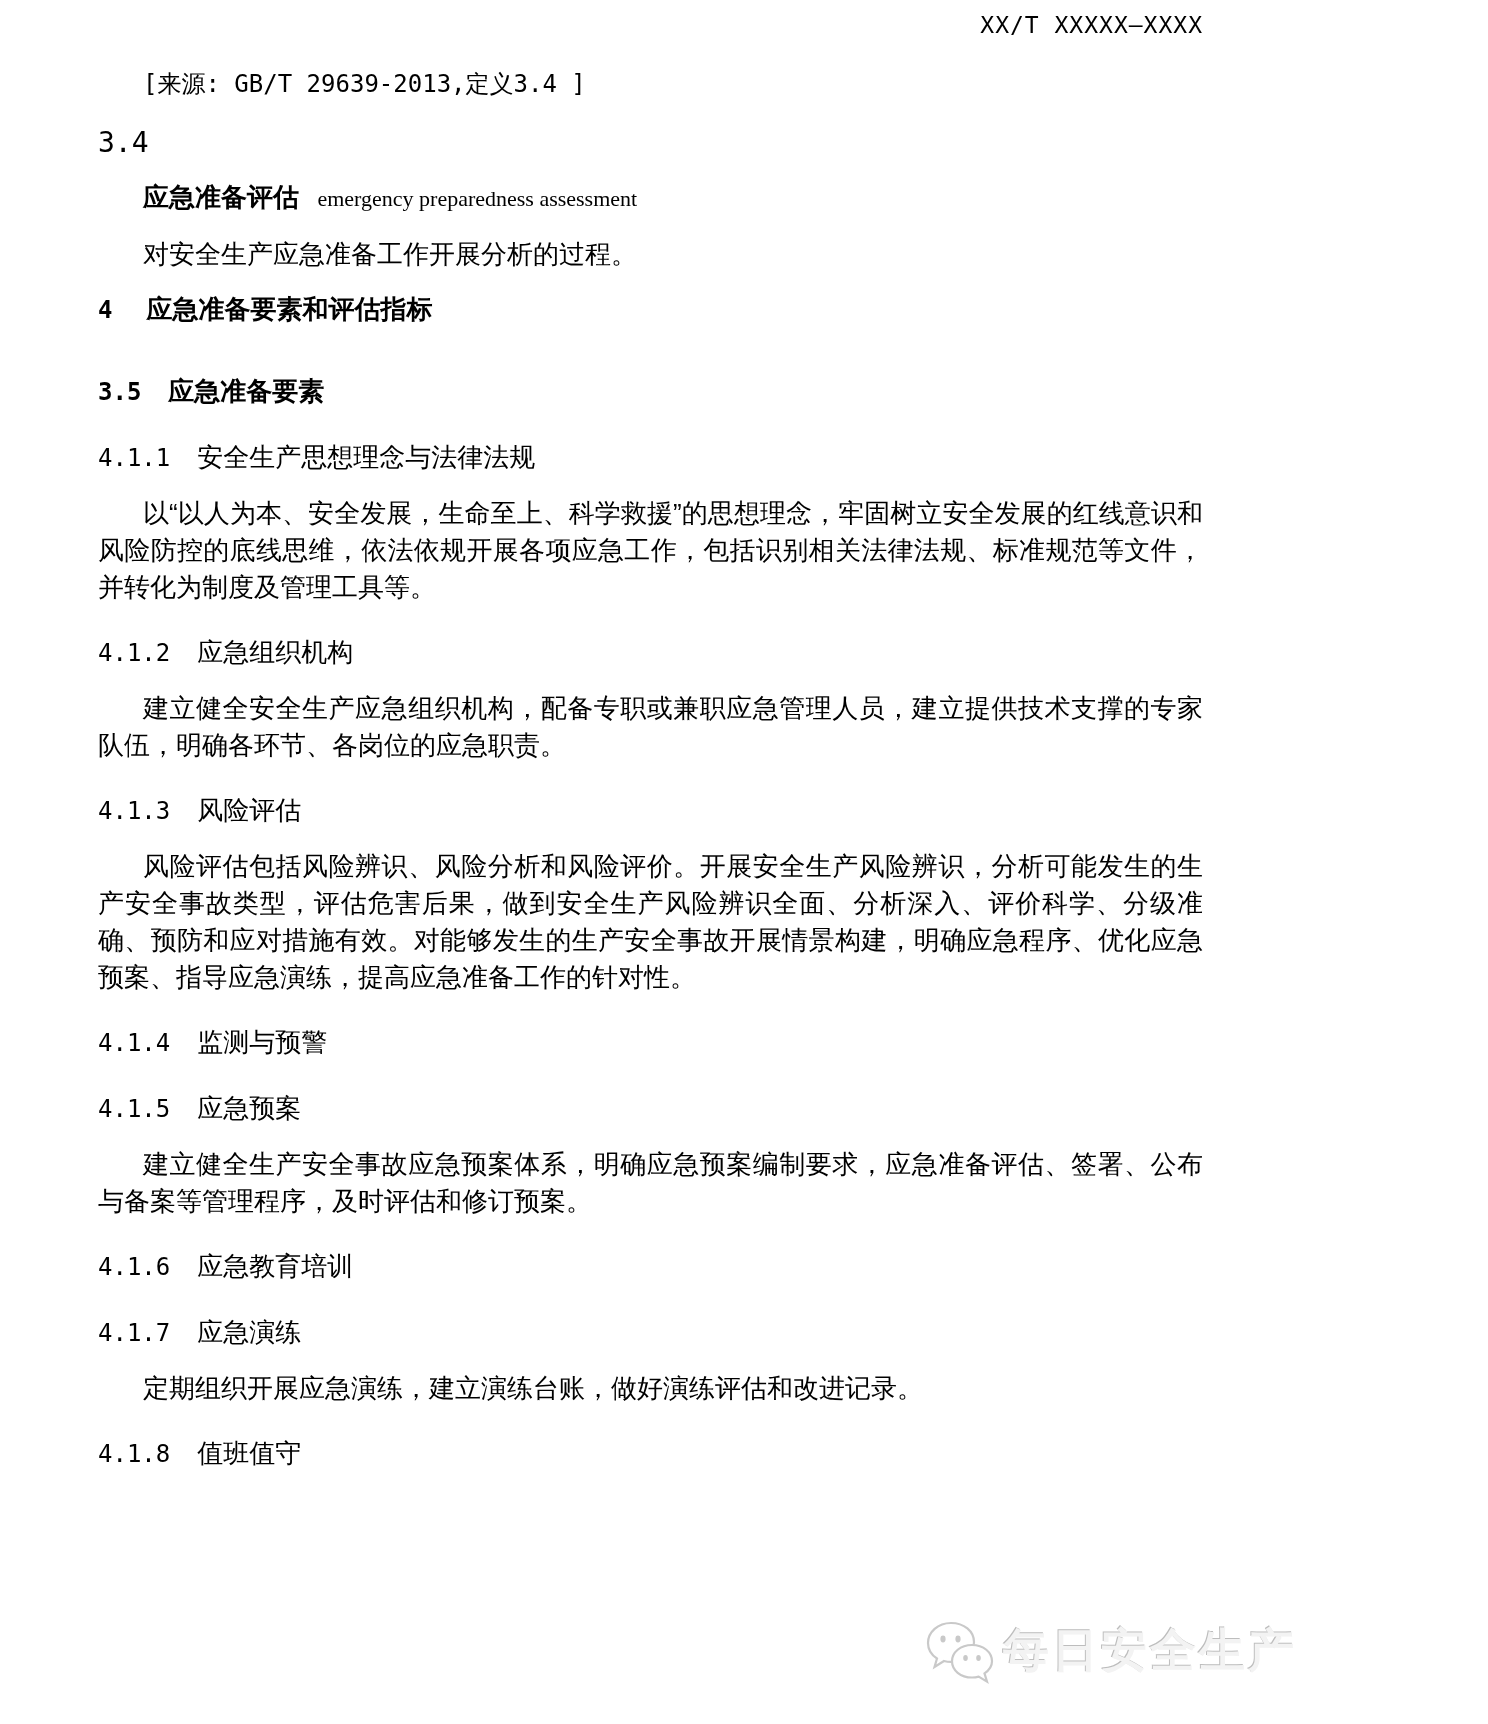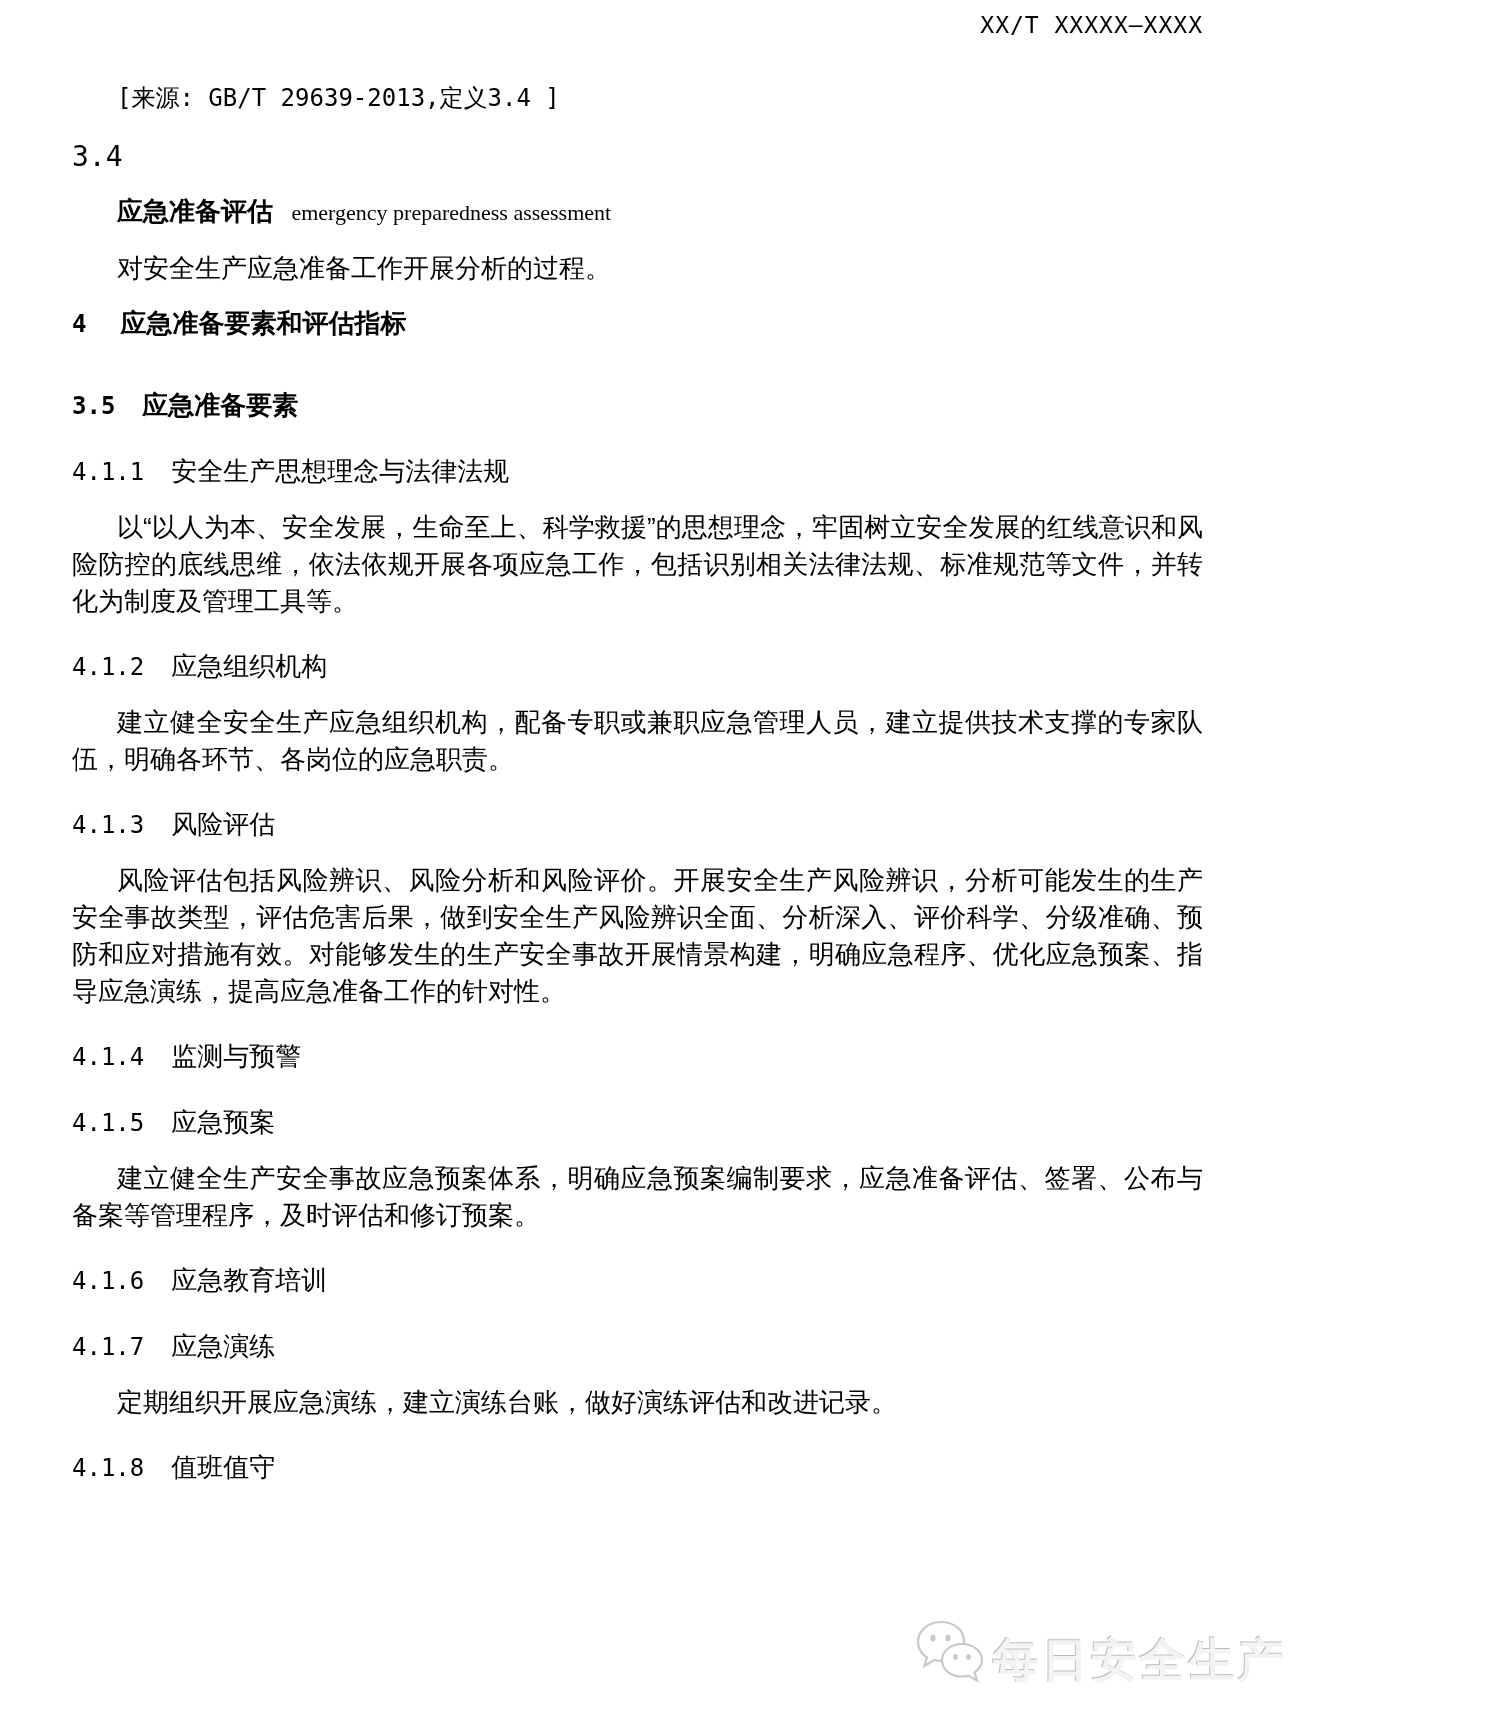--- a/index.html
+++ b/index.html
@@ -3,33 +3,33 @@
 <meta charset="utf-8">
 <style>
   * { margin:0; padding:0; box-sizing:border-box; }
   html, body { width:1488px; height:1724px; background:#ffffff; }
   body {
     font-family:"Liberation Sans", sans-serif;
     color:#000;
     position:relative;
     overflow:hidden;
   }
-  .page { width:1343px; height:1724px; padding:12px 140px 0 72px; position:relative; }
+  .page { width:1343px; height:1724px; padding:12px 140px 0 98px; position:relative; }
 
   .doc-code {
     text-align:right;
     font-family:"DejaVu Sans Mono", monospace;
     font-size:23px;
     line-height:27px;
     letter-spacing:1px;
     white-space:nowrap;
   }
 
   .source-note {
-    margin-top:41px;
+    margin-top:27px;
     padding-left:45px;
     font-family:"DejaVu Sans Mono", monospace;
     font-size:24px;
     line-height:37px;
   }
   .term-number {
     margin-top:21px;
     font-family:"DejaVu Sans Mono", monospace;
     font-size:28px;
     line-height:37px;
@@ -53,25 +53,24 @@
   .body-para {
     font-size:26px;
     line-height:37px;
     text-align:justify;
     text-indent:45px;
     margin:0;
   }
 
   .watermark {
     position:absolute;
-    right:56px;
+    right:46px;
     bottom:32px;
     display:flex;
-    align-items:flex-end;
-    font-family:Liberation Mono, monospace;
+    align-items:flex-start;
   }
   .watermark-icon { margin-right:8px; }
   .watermark-label {
     font-size:46px;
     font-weight:bold;
     letter-spacing:3px;
     color:#f3f3f3;
     text-shadow:-1px -1px 0 #bdbdbd, 1px 1px 0 #ffffff;
     white-space:nowrap;
   }

